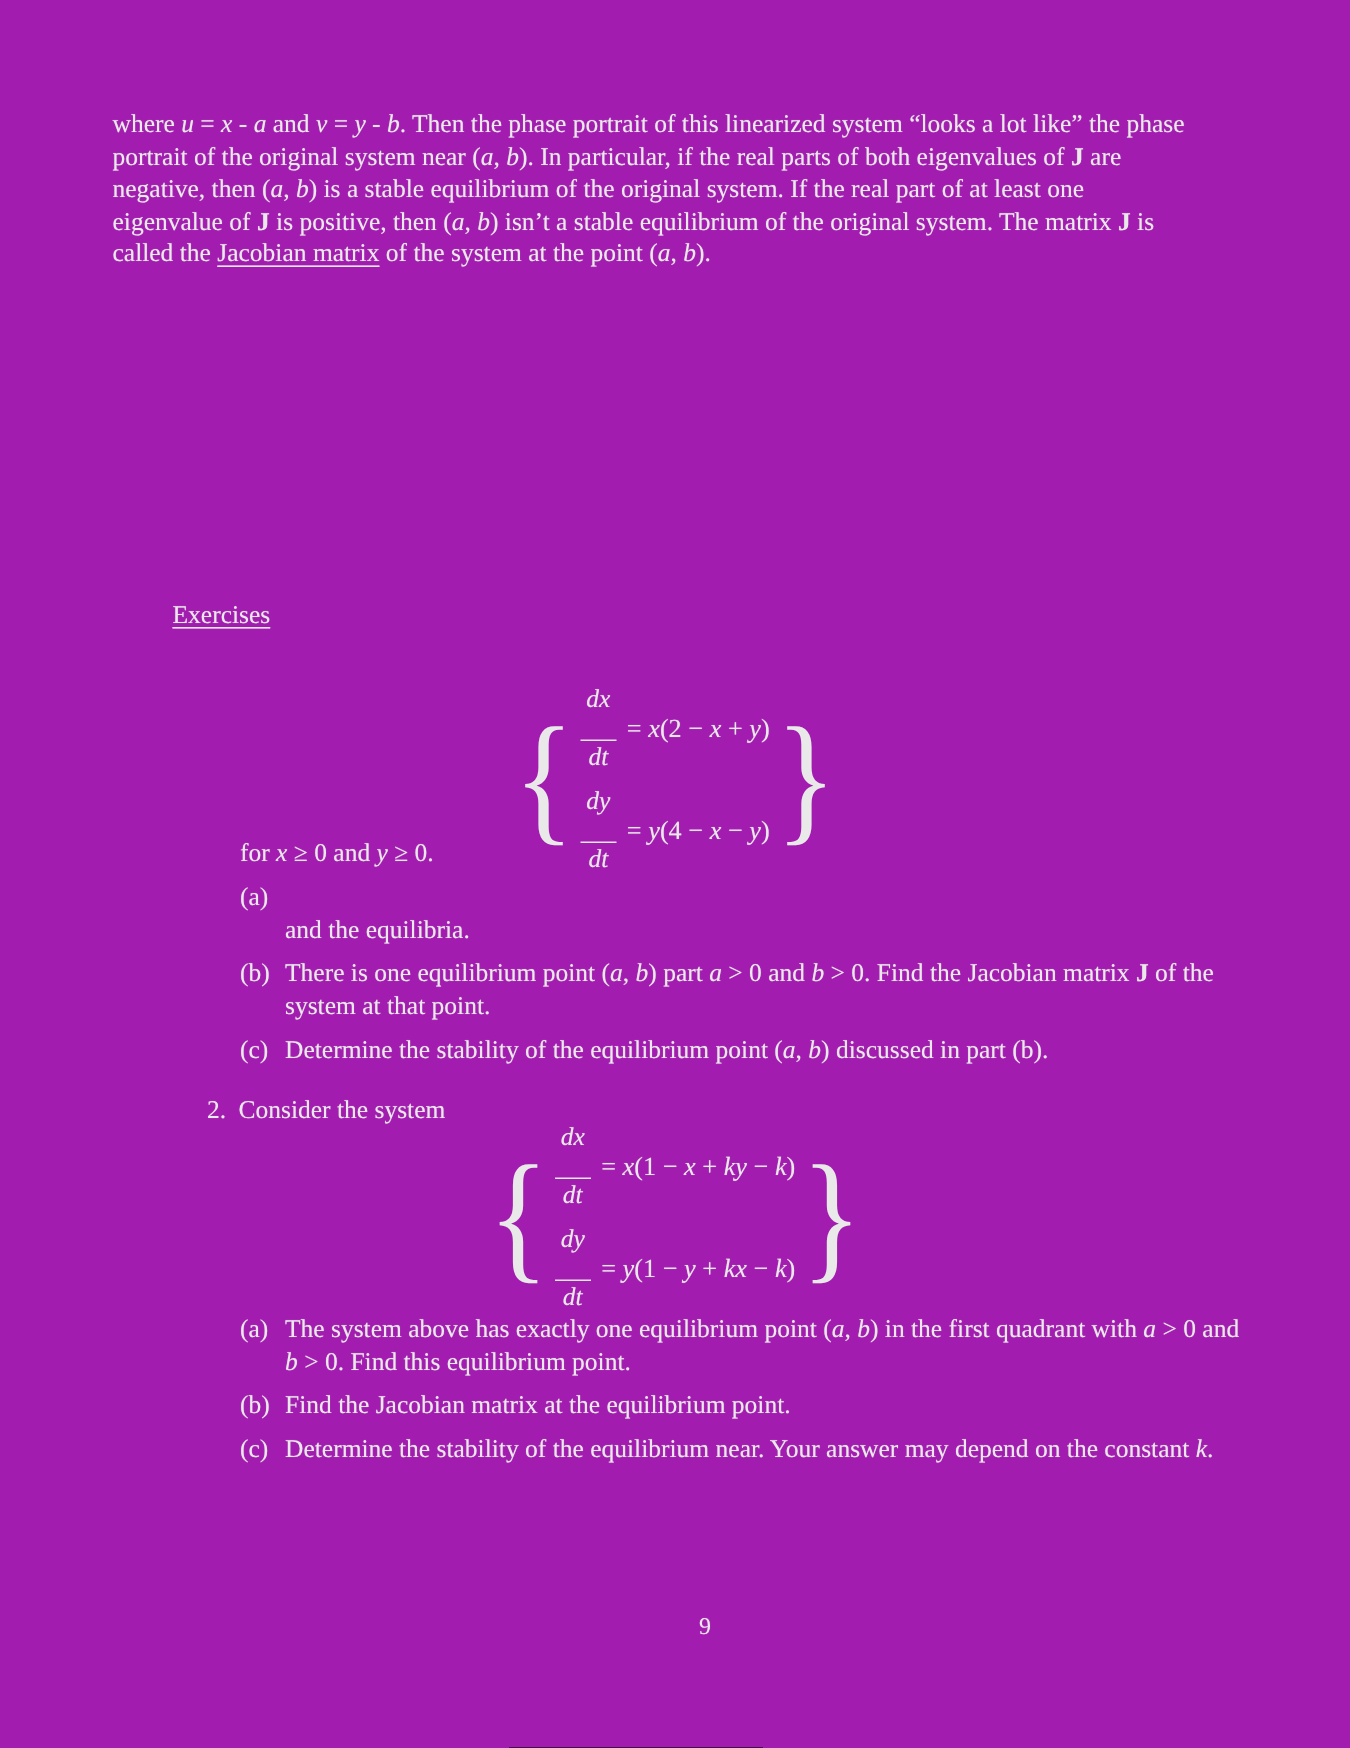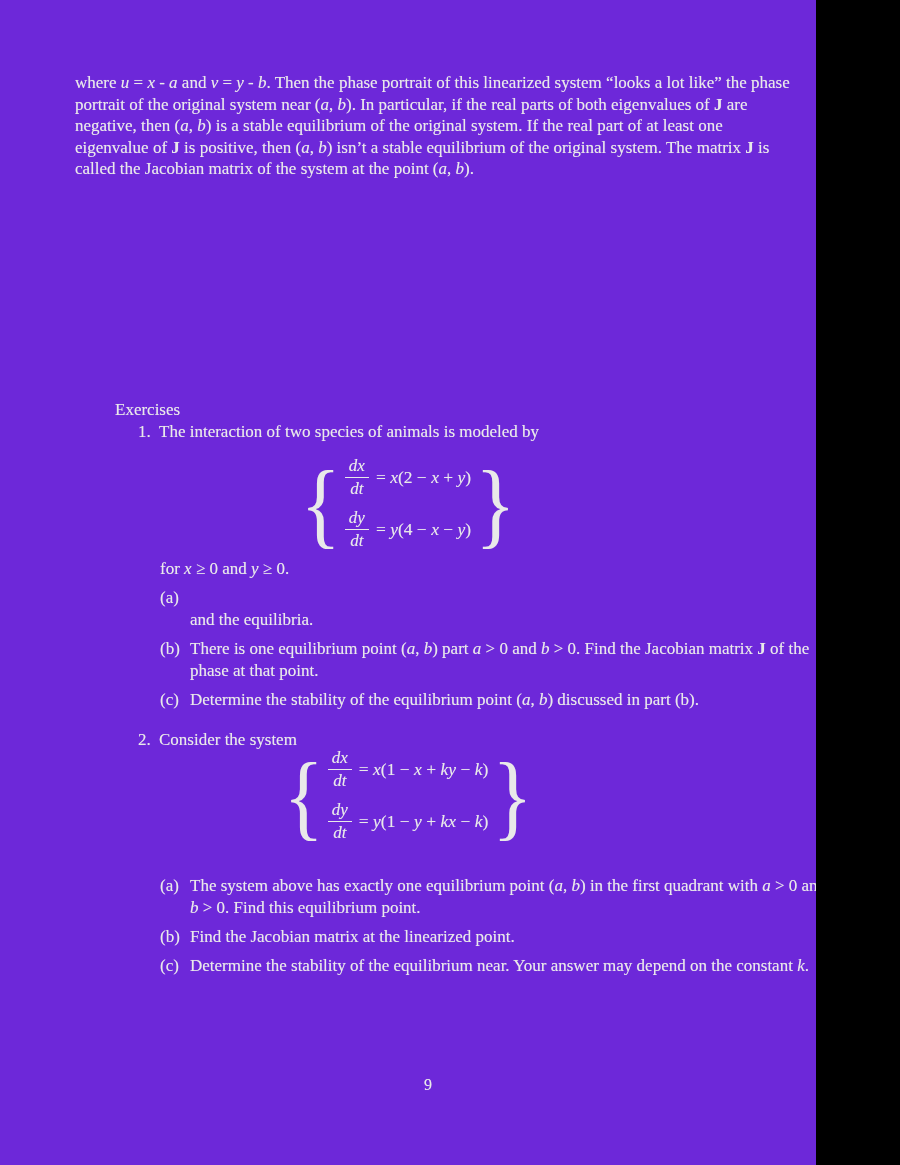--- a/index.html
+++ b/index.html
@@ -1,64 +1,61 @@
 <!DOCTYPE html>
 <html><head>
 <meta charset="utf-8">
 <style>
   html,body{margin:0;padding:0;background:#000;}
   .doc{
-    position:relative;width:816px;height:1165px;background:#6d28d9;
+    position:relative;width:900px;height:1165px;background:#a21caf;
     color:#e9e9e9;font-family:"Liberation Serif","DejaVu Serif",serif;
     font-size:17px;line-height:21.5px;overflow:hidden;
     text-shadow:0 0 0.7px rgba(255,255,255,0.45);
   }
   .abs{position:absolute;margin-left:40px;}
   .it{font-style:italic;}
   .bd{font-weight:bold;}
-  .un{text-underline-offset:2.5px;}
+  .un{text-decoration:underline;text-underline-offset:2.5px;}
   .para{margin:0;}
   .num-label{display:inline-block;width:21px;}
   .parts{width:748px;}
   .part{display:flex;margin-bottom:7px;line-height:22px;}
   .part-label{flex:0 0 30px;}
   .part-text{flex:1;}
   .eq-system{
     left:0;right:0;margin:0 auto;width:fit-content;
     display:flex;align-items:center;
   }
   .brace{
     font-family:"Liberation Serif",serif;font-size:84px;line-height:1;
     transform:scaleY(1.14);font-weight:200;display:inline-block;
     text-shadow:none;
   }
   .brace-l{margin-right:4px;}
   .brace-r{margin-left:4px;}
   .eq-col{display:flex;flex-direction:column;gap:11px;}
   .eq-row{display:flex;align-items:center;gap:7px;font-size:17.5px;line-height:1;}
   .frac{display:inline-flex;flex-direction:column;align-items:center;font-size:17px;}
-  .fnum{display:block;padding:0 4px 2px;border-bottom:1.5px solid #e9e9e9;line-height:18px;}
+  .fnum{display:block;padding:0 4px 18px;border-bottom:1.5px solid #e9e9e9;line-height:18px;}
   .fden{display:block;padding-top:2px;line-height:18px;text-align:right;}
   .rhs{white-space:pre;}
   .pageno{left:0;right:0;text-align:center;font-size:16px;}
 </style>
 </head>
 <body>
 
 <div class="doc">
 
   <p class="para abs" style="left:75px;top:72px;width:800px;"><span>where </span><span class="it">u</span><span> = </span><span class="it">x</span><span> - </span><span class="it">a</span><span> and </span><span class="it">v</span><span> = </span><span class="it">y</span><span> - </span><span class="it">b</span><span>. Then the phase portrait of this linearized system “looks a lot like” the phase</span><br><span>portrait of the original system near (</span><span class="it">a</span><span>, </span><span class="it">b</span><span>). In particular, if the real parts of both eigenvalues of </span><span class="bd">J</span><span> are</span><br><span>negative, then (</span><span class="it">a</span><span>, </span><span class="it">b</span><span>) is a stable equilibrium of the original system. If the real part of at least one</span><br><span>eigenvalue of </span><span class="bd">J</span><span> is positive, then (</span><span class="it">a</span><span>, </span><span class="it">b</span><span>) isn’t a stable equilibrium of the original system. The matrix </span><span class="bd">J</span><span> is</span><br><span>called the </span><span class="un">Jacobian matrix</span><span> of the system at the point (</span><span class="it">a</span><span>, </span><span class="it">b</span><span>).</span></p>
 
   <div class="abs" style="left:75px;top:399px;">
     <span class="un">Exercises</span>
   </div>
 
-  <div class="abs" style="left:98px;top:421px;">
-    <span class="num-label">1.</span><span>The interaction of two species of animals is modeled by</span>
-  </div>
 
   <div class="abs eq-system" style="top:457px;">
     <span class="brace brace-l">{</span>
     <div class="eq-col">
       <div class="eq-row">
         <span class="frac">
           <span class="fnum it">dx</span>
           <span class="fden it">dt</span>
         </span>
         <span class="rhs"><span>= </span><span class="it">x</span><span>(2 − </span><span class="it">x</span><span> + </span><span class="it">y</span><span>)</span></span>
@@ -76,21 +73,21 @@
 
   <div class="abs" style="left:120px;top:558px;"><span>for </span><span class="it">x</span><span> ≥ 0 and </span><span class="it">y</span><span> ≥ 0.</span></div>
 
   <div class="abs parts" style="left:120px;top:587px;">
     <div class="part">
       <span class="part-label">(a)</span>
       <span class="part-text"><br><span>and the equilibria.</span></span>
     </div>
     <div class="part">
       <span class="part-label">(b)</span>
-      <span class="part-text"><span>There is one equilibrium point (</span><span class="it">a</span><span>, </span><span class="it">b</span><span>) part </span><span class="it">a</span><span> &gt; 0 and </span><span class="it">b</span><span> &gt; 0. Find the Jacobian matrix </span><span class="bd">J</span><span> of the</span><br><span>phase at that point.</span></span>
+      <span class="part-text"><span>There is one equilibrium point (</span><span class="it">a</span><span>, </span><span class="it">b</span><span>) part </span><span class="it">a</span><span> &gt; 0 and </span><span class="it">b</span><span> &gt; 0. Find the Jacobian matrix </span><span class="bd">J</span><span> of the</span><br><span>system at that point.</span></span>
     </div>
     <div class="part">
       <span class="part-label">(c)</span>
       <span class="part-text"><span>Determine the stability of the equilibrium point (</span><span class="it">a</span><span>, </span><span class="it">b</span><span>) discussed in part (b).</span></span>
     </div>
   </div>
 
   <div class="abs" style="left:98px;top:729px;">
     <span class="num-label">2.</span><span>Consider the system</span>
   </div>
@@ -117,21 +114,21 @@
   </div>
 
 
   <div class="abs parts" style="left:120px;top:875px;">
     <div class="part">
       <span class="part-label">(a)</span>
       <span class="part-text"><span>The system above has exactly one equilibrium point (</span><span class="it">a</span><span>, </span><span class="it">b</span><span>) in the first quadrant with </span><span class="it">a</span><span> &gt; 0 and</span><br><span class="it">b</span><span> &gt; 0. Find this equilibrium point.</span></span>
     </div>
     <div class="part">
       <span class="part-label">(b)</span>
-      <span class="part-text"><span>Find the Jacobian matrix at the linearized point.</span></span>
+      <span class="part-text"><span>Find the Jacobian matrix at the equilibrium point.</span></span>
     </div>
     <div class="part">
       <span class="part-label">(c)</span>
       <span class="part-text"><span>Determine the stability of the equilibrium near. Your answer may depend on the constant </span><span class="it">k</span><span>.</span></span>
     </div>
   </div>
 
   <div class="abs pageno" style="top:1074px;">9</div>
 
 </div>

